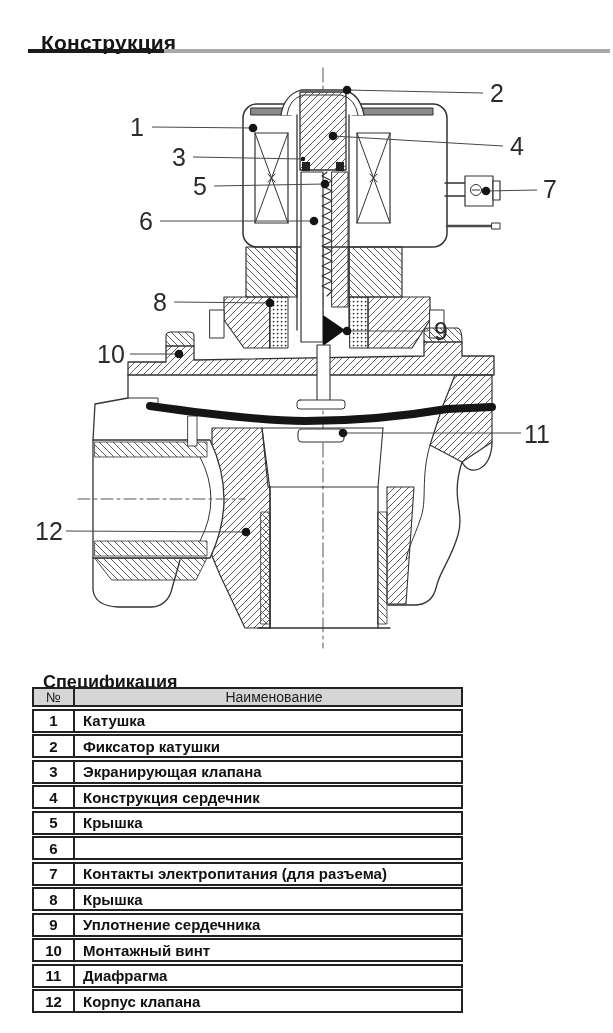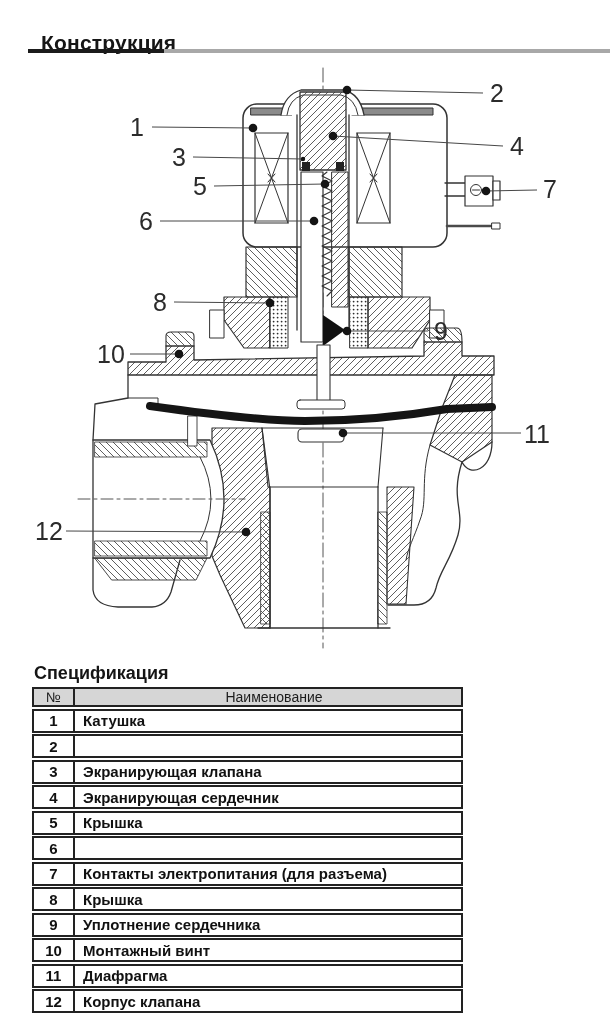--- a/index.html
+++ b/index.html
@@ -7,21 +7,21 @@
 
   .page-title{position:absolute;left:30px;top:20px;margin:11px;font-size:21px;font-weight:bold;color:#151515;letter-spacing:.2px;}
   .title-rule{position:absolute;left:28px;top:49px;width:582px;height:4px;background:#a8a8a8;}
   .title-rule .dark{position:absolute;left:0;top:0;height:4px;width:136px;background:#1b1b1b;}
 
   .diagram{position:absolute;left:0;top:0;width:613px;height:655px;}
   .callout-num{font:25px "Liberation Sans",sans-serif;fill:#2b2b2b;text-anchor:middle;dominant-baseline:central;}
   .leader{stroke:#474747;stroke-width:1;}
   .dot{fill:#141414;stroke:none;}
 
-  .spec-title{position:absolute;left:30px;top:659px;margin:4px;font-size:18px;font-weight:bold;color:#151515;}
+  .spec-title{position:absolute;left:30px;top:659px;margin:13px;font-size:18px;font-weight:bold;color:#151515;}
   .spec-table{position:absolute;left:32px;top:687px;width:431px;}
   .thead,.trow{display:flex;box-sizing:border-box;border:2px solid #222;background:#fff;}
   .thead{height:20px;background:#d6d6d6;}
   .trow{height:24px;margin-top:1.5px;}
   .c1{width:41px;box-sizing:border-box;border-right:2px solid #222;display:flex;align-items:center;justify-content:center;font-weight:bold;font-size:15px;}
   .c2{flex:1;display:flex;align-items:center;padding-left:8px;font-weight:bold;font-size:15px;white-space:nowrap;}
   .thead .c1,.thead .c2{font-weight:normal;font-size:14px;color:#1c1c1c;}
   .thead .c2{justify-content:center;padding-left:12px;}
 </style>
 </head>
@@ -204,28 +204,29 @@
     <div class="c1">№</div>
     <div class="c2">Наименование</div>
   </div>
   <div>
       <div class="trow">
         <div class="c1">1</div>
         <div class="c2">Катушка</div>
       </div>
       <div class="trow">
         <div class="c1">2</div>
+        <div class="c2">Фиксатор катушки</div>
       </div>
       <div class="trow">
         <div class="c1">3</div>
         <div class="c2">Экранирующая клапана</div>
       </div>
       <div class="trow">
         <div class="c1">4</div>
-        <div class="c2">Экранирующая сердечник</div>
+        <div class="c2">Конструкция сердечник</div>
       </div>
       <div class="trow">
         <div class="c1">5</div>
         <div class="c2">Крышка</div>
       </div>
       <div class="trow">
         <div class="c1">6</div>
       </div>
       <div class="trow">
         <div class="c1">7</div>

